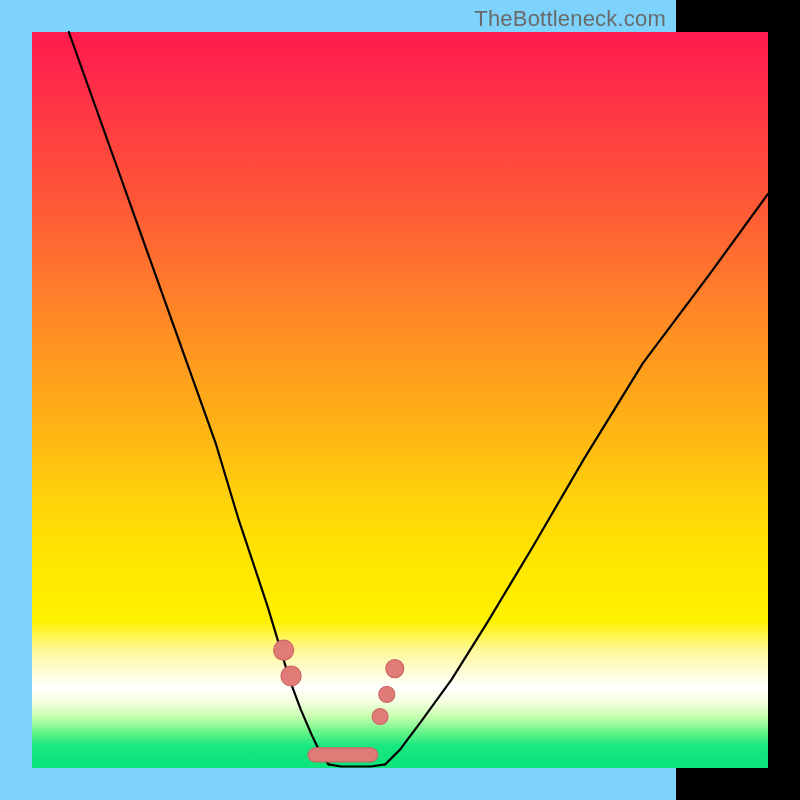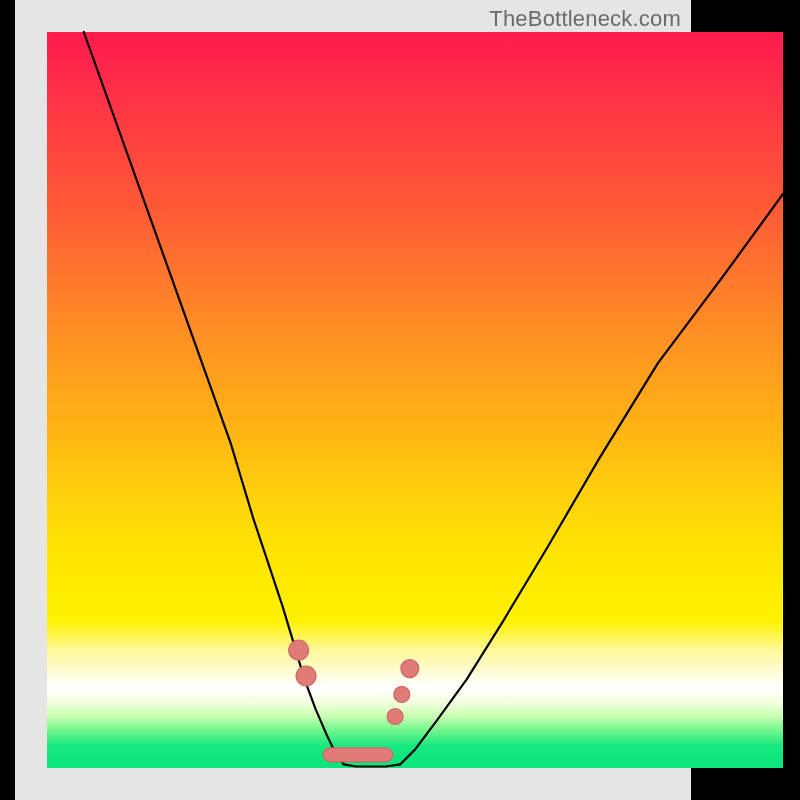--- a/index.html
+++ b/index.html
@@ -6,25 +6,25 @@
     margin: 0;
     padding: 0;
     width: 800px;
     height: 800px;
     background: #000;
     font-family: Arial, Helvetica, sans-serif;
     overflow: hidden;
   }
   .frame {
     position: absolute;
-    left: 15px;
+    left: 0;
     top: 0;
     width: 676px;
     height: 800px;
-    background: #e5e5e5;
+    background: #7dd3fc;
   }
   .plot {
     position: absolute;
     left: 32px;
     top: 32px;
     width: 736px;
     height: 736px;
     
     background: linear-gradient(
       to bottom,

